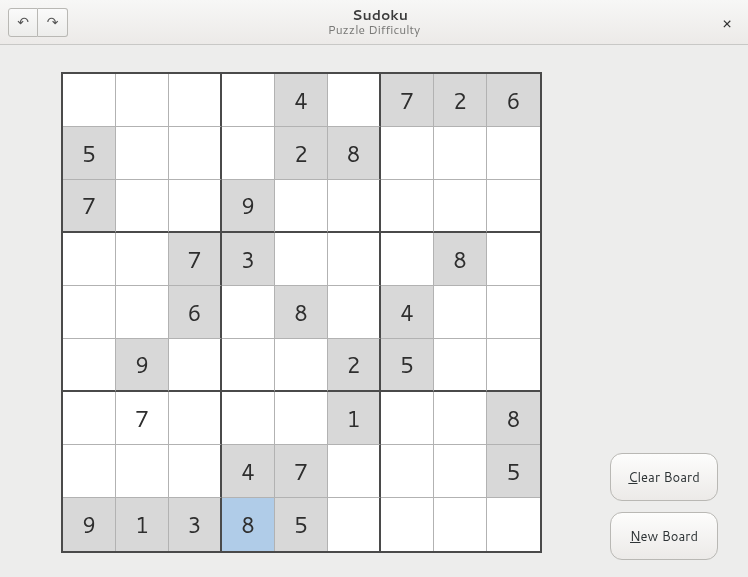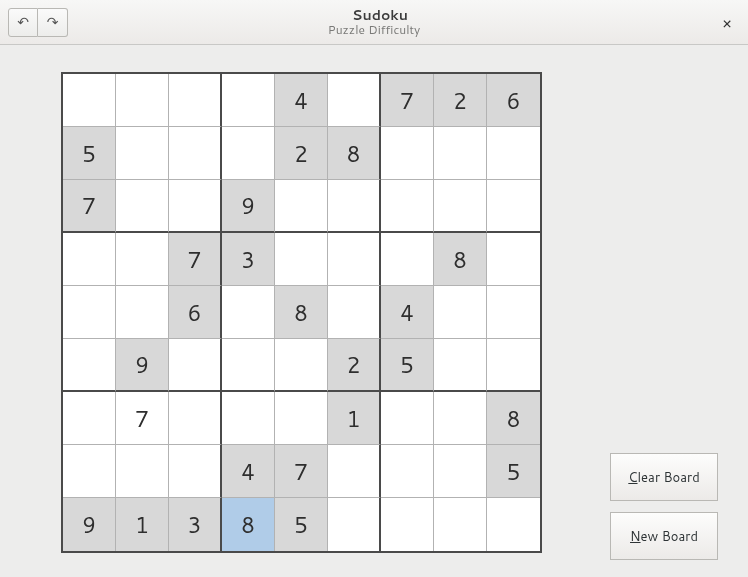--- a/index.html
+++ b/index.html
@@ -99,21 +99,21 @@
     bottom: 17px;
     display: flex;
     flex-direction: column;
     gap: 11px;
   }
   .big-btn {
     width: 108px;
     height: 48px;
     background: linear-gradient(#fdfdfc,#eceae8);
     border: 1px solid #b9b8b4;
-    border-radius: 0;
+    border-radius: 12px;
     font-size: 13px;
     color: #2e3436;
     cursor: pointer;
     display: flex;
     align-items: center;
     justify-content: center;
   }
   .big-btn .u { text-decoration: underline; }
 </style>
 </head>

